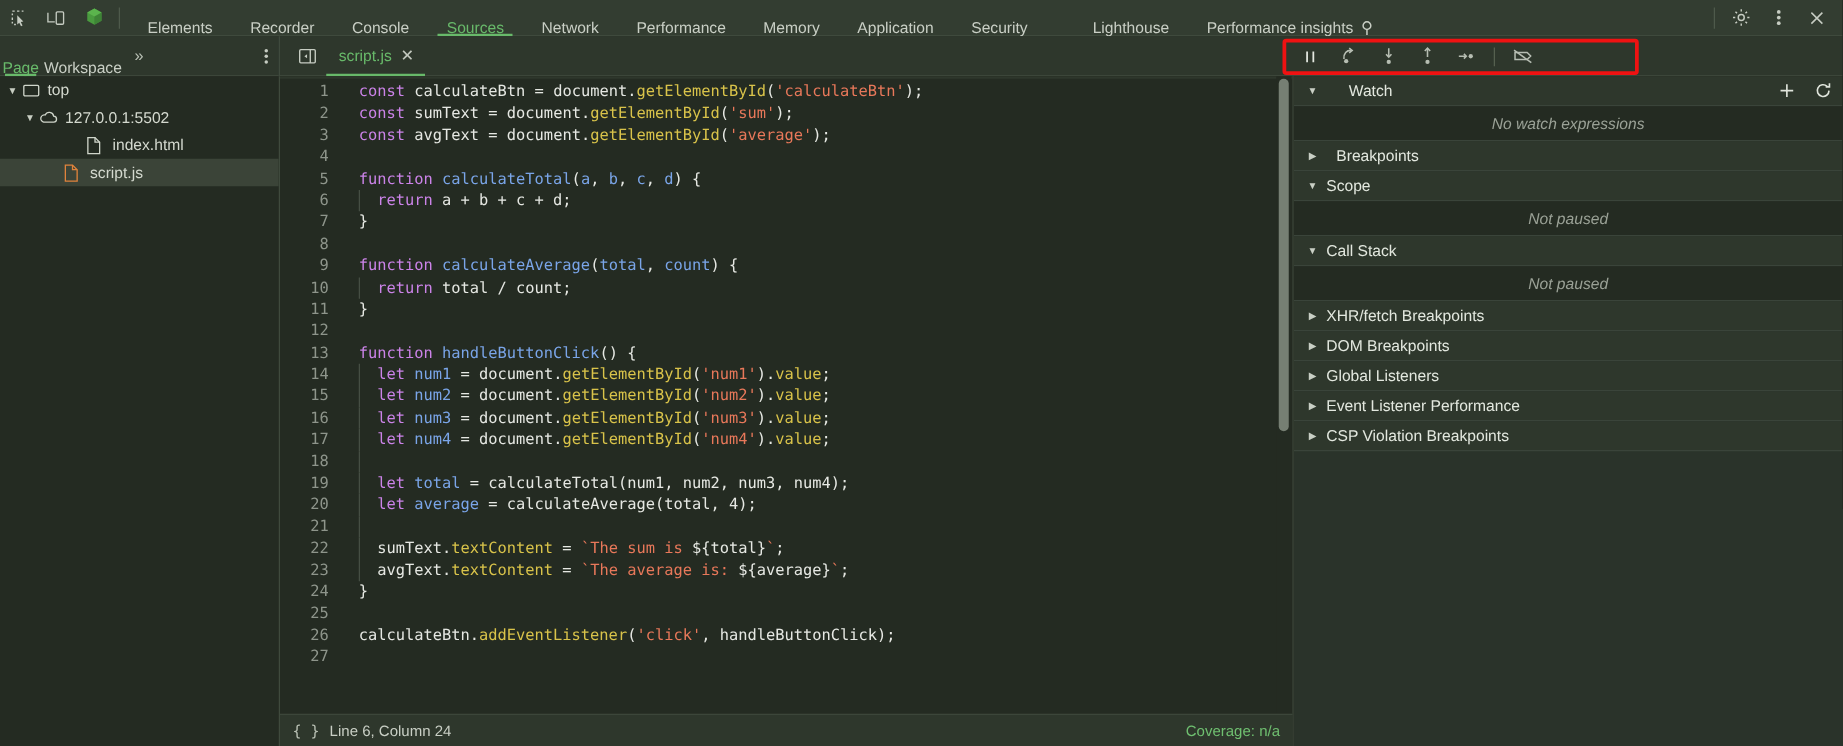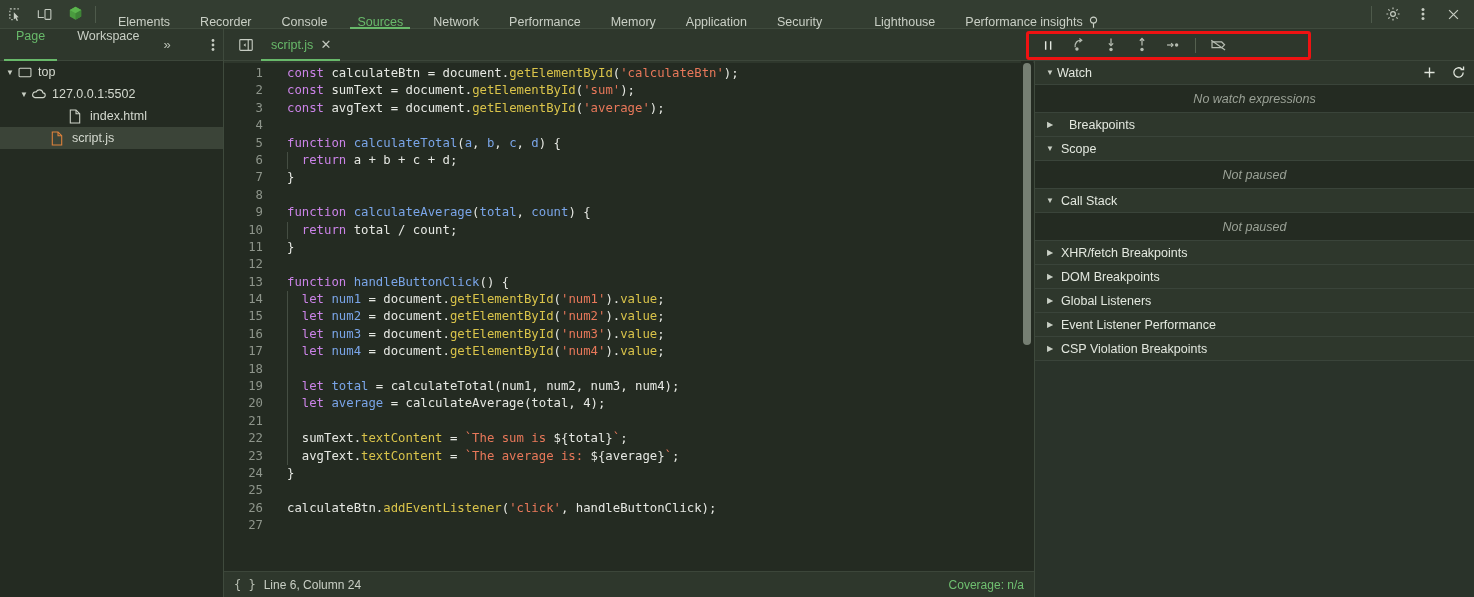--- a/index.html
+++ b/index.html
@@ -48,21 +48,21 @@
   .row2 {
     position: absolute; left: 0; top: 29px; width: 1474px; height: 32px;
     background: #2e372c;
   }
   .nav-tabs {
     position: absolute; left: 0; top: 0; width: 223px; height: 32px;
     display: flex; align-items: center; background: #2e372c;
     border-bottom: 1px solid #3c463a;
   }
   .ntab {
-    height: 32px; padding: 0 16px; display: flex; align-items: flex-start;
+    height: 32px; padding: 0 2px; display: flex; align-items: flex-end;
     font-size: 12.5px; color: #c9cfc5; position: relative; white-space: nowrap;
   }
   .ntab.active { color: #68b96a; }
   .ntab.active::after {
     content: ""; position: absolute; left: 4px; right: 4px; bottom: 0;
     height: 2px; background: #68b96a;
   }
   .chev-more { color:#b9c0b5; font-size:13px; padding:0 8px; letter-spacing:-2px; }
   .kebab-wrap {
     position: absolute; right: 8px; top: 0; height: 32px;
@@ -461,21 +461,21 @@
     <div class="sb-left">
       <span class="pretty">{ }</span>
       <span>Line 6, Column 24</span>
     </div>
     <div class="sb-right">Coverage: n/a</div>
   </div>
 
   <div class="debugger" id="debugger-panel">
       <div class="dsec">
         <span class="arw">▼</span>
-        <span style="margin-left: 0;">Watch</span>
+        <span style="margin-left: 22px;">Watch</span>
         <span class="dsec-actions">
           <span style="color: rgb(223, 228, 219); display: flex;">
             <svg width="15" height="15" viewBox="0 0 16 16" fill="none" stroke="currentColor" stroke-width="1.4">
               <path d="M8 2.6v10.8M2.6 8h10.8"></path>
             </svg>
           </span>
           <span style="color: rgb(223, 228, 219); display: flex;">
             <svg width="15" height="15" viewBox="0 0 16 16" fill="none" stroke="currentColor" stroke-width="1.4">
               <path d="M13 8a5 5 0 1 1-1.6-3.7"></path>
               <path d="M13.4 1.6v3.2h-3.2"></path>

